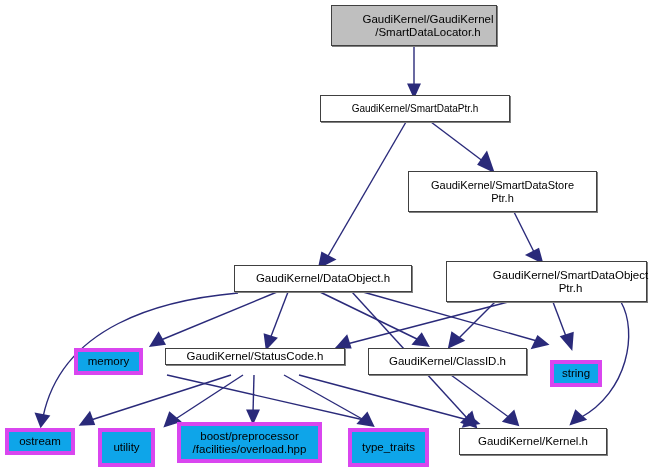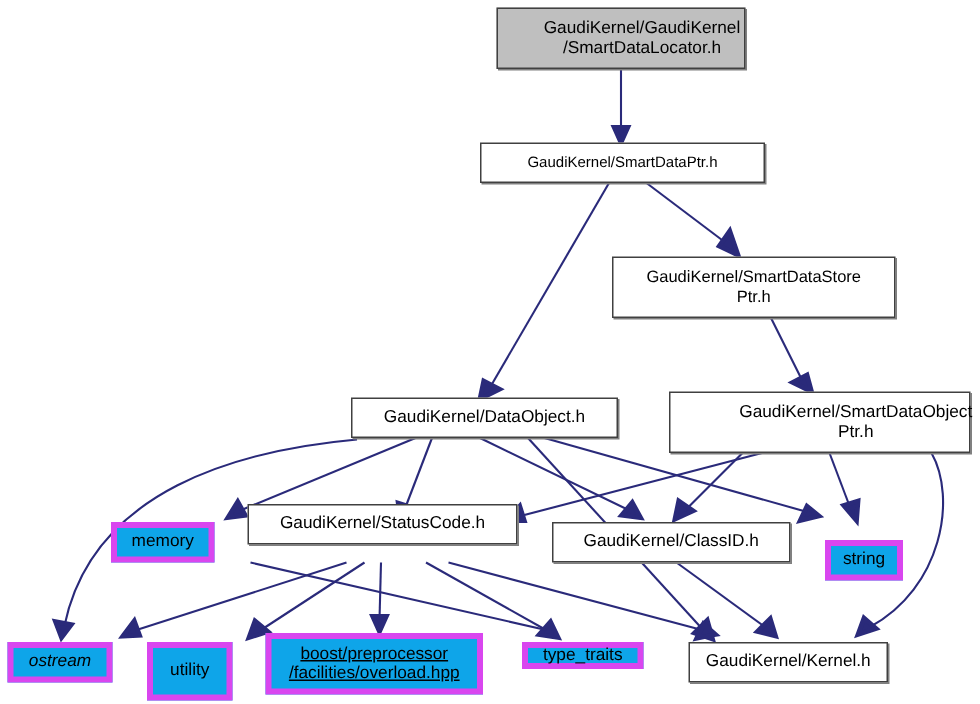--- a/index.html
+++ b/index.html
@@ -146,22 +146,22 @@
 
 <div class="node kind-current" style="left: 331px; top: 5px; width: 166px; height: 41px; font-size: 11.5px;">GaudiKernel/GaudiKernel
 /SmartDataLocator.h</div>
     <div class="node kind-header" style="left: 320px; top: 95px; width: 190px; height: 27px; font-size: 10px;">GaudiKernel/SmartDataPtr.h</div>
     <div class="node kind-header" style="left: 408px; top: 171px; width: 189px; height: 41px; font-size: 11px;">GaudiKernel/SmartDataStore
 Ptr.h</div>
     <div class="node kind-header" style="left: 222px; top: 265px; width: 178px; height: 27px; font-size: 11.5px; margin-left: 12px;">GaudiKernel/DataObject.h</div>
     <div class="node kind-header" style="left: 446px; top: 261px; width: 201px; height: 41px; font-size: 11.5px; padding-left: 48px;">GaudiKernel/SmartDataObject
 Ptr.h</div>
     <div class="node kind-system" style="left: 74px; top: 348px; width: 69px; height: 27px; font-size: 11.5px;">memory</div>
-    <div class="node kind-header" style="left: 165px; top: 336px; width: 180px; height: 27px; font-size: 11.5px;">GaudiKernel/StatusCode.h</div>
+    <div class="node kind-header" style="left: 165px; top: 348px; width: 180px; height: 17px; font-size: 11.5px;">GaudiKernel/StatusCode.h</div>
     <div class="node kind-header" style="left: 368px; top: 348px; width: 159px; height: 27px; font-size: 11.5px;">GaudiKernel/ClassID.h</div>
     <div class="node kind-system" style="left: 550px; top: 360px; width: 52px; height: 27px; font-size: 11.5px;">string</div>
-    <div class="node kind-system" style="left: 5px; top: 428px; width: 70px; height: 27px; font-size: 11.5px; font-style: italic;">ostream</div>
+    <div class="node kind-system" style="left: 5px; top: 428px; width: 70px; height: 27px; font-size: 11.5px;">ostream</div>
     <div class="node kind-system" style="left: 98px; top: 428px; width: 57px; height: 39px; font-size: 11.5px;">utility</div>
-    <div class="node kind-system" style="left: 177px; top: 422px; width: 145px; height: 41px; font-size: 11.5px; text-decoration: underline;">boost/preprocessor
+    <div class="node kind-system" style="left: 177px; top: 422px; width: 145px; height: 41px; font-size: 11.5px;">boost/preprocessor
 /facilities/overload.hpp</div>
-    <div class="node kind-system" style="left: 348px; top: 428px; width: 81px; height: 18px; font-size: 11.5px;">type_traits</div>
-    <div class="node kind-header" style="left: 459px; top: 428px; width: 133px; height: 27px; font-size: 11.5px;">GaudiKernel/Kernel.h</div>
+    <div class="node kind-system" style="left: 348px; top: 428px; width: 81px; height: 39px; font-size: 11.5px;">type_traits</div>
+    <div class="node kind-header" style="left: 459px; top: 428px; width: 148px; height: 27px; font-size: 11.5px;">GaudiKernel/Kernel.h</div>
   </div>
 
 </body></html>

